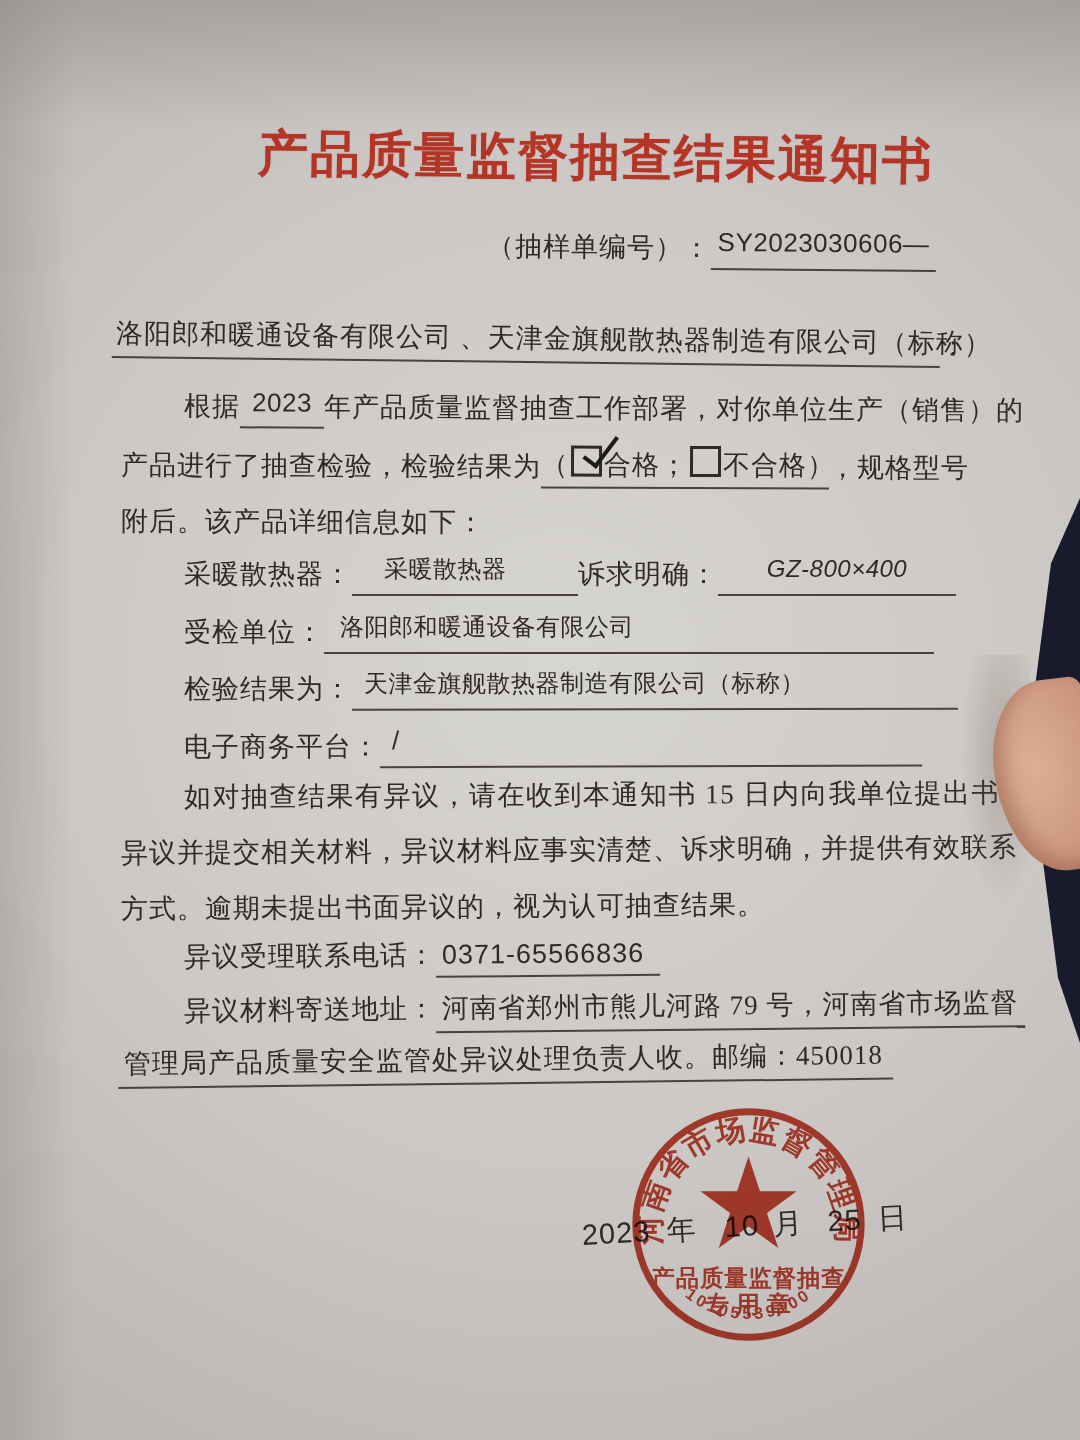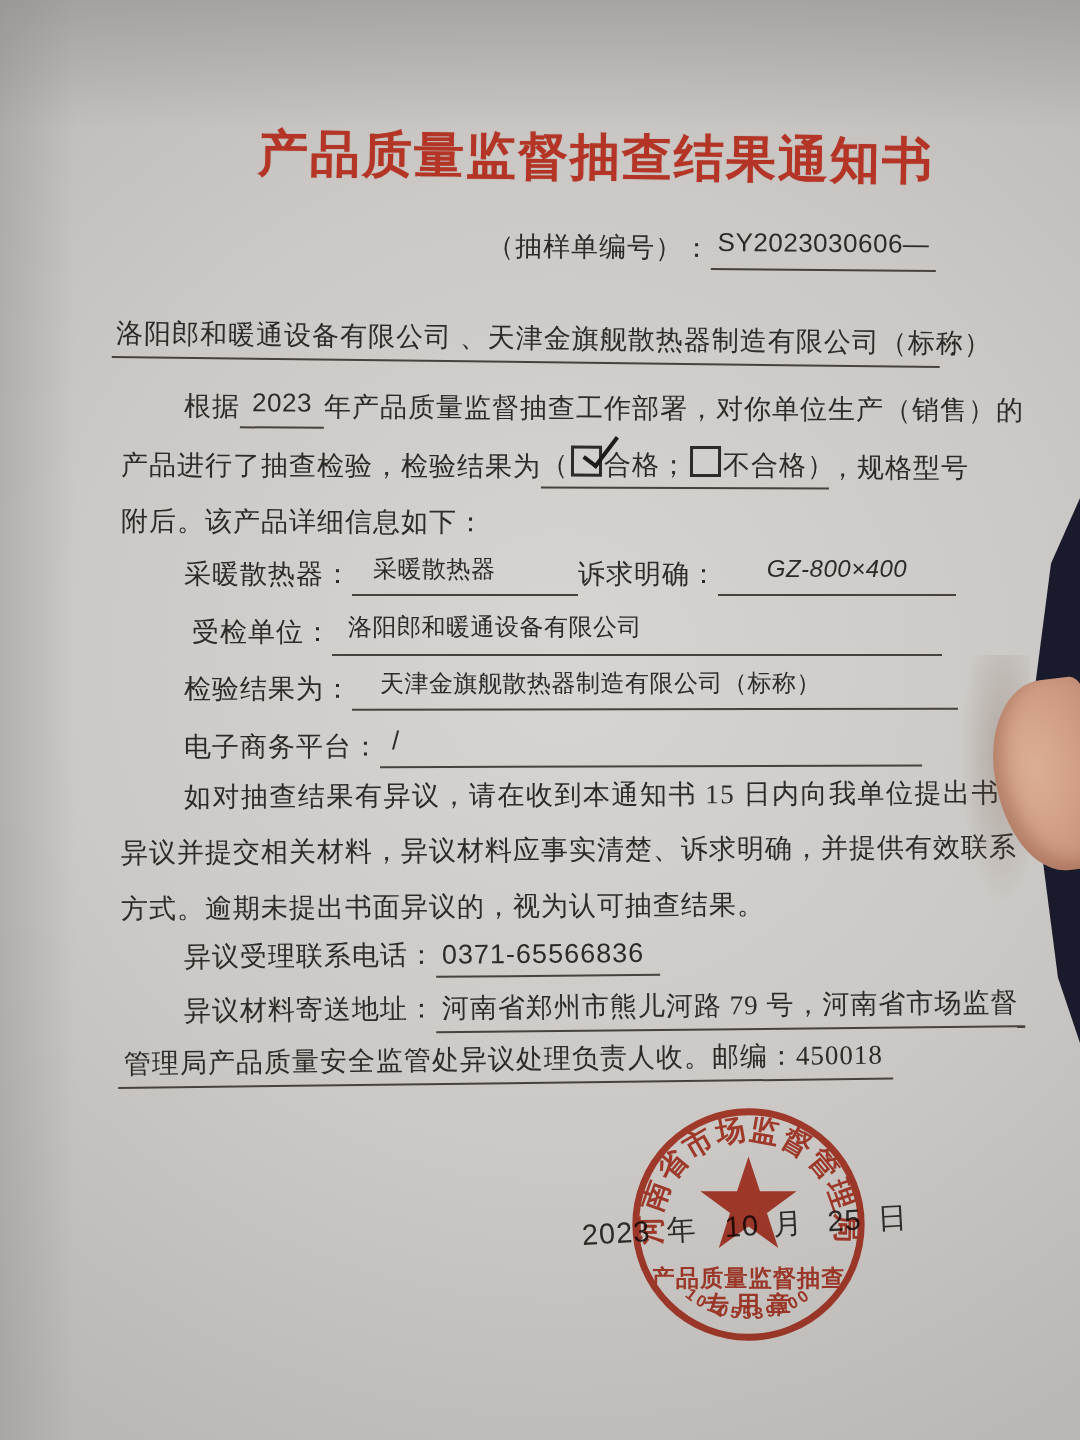--- a/index.html
+++ b/index.html
@@ -77,29 +77,29 @@
   <span>根据</span><span class="blank center" style="width:84px;"><span class="fill alnum" style="font-size:26px;top:-4px;">2023</span></span><span>年产品质量监督抽查工作部署，对你单位生产（销售）的</span>
 </div>
 
 <div class="line" style="left:121px;top:446px;transform:rotate(0.2deg);">
   <span>产品进行了抽查检验，检验结果为</span><span class="blank center" style="width:288px;"><span style="position:relative;top:-2px;"><span>（</span><span class="checkbox checked"></span><span>合格；</span><span class="checkbox"></span><span>不合格）</span></span></span><span>，规格型号</span>
 </div>
 
 <div class="line" style="left:121px;top:503px;transform:rotate(0.2deg);">附后。该产品详细信息如下：</div>
 
 <div class="line" style="left:184px;top:556px;">
-  <span>采暖散热器：</span><span class="blank" style="width:226px;"><span class="fill" style="margin-left:21px;">采暖散热器</span></span><span>诉求明确：</span><span class="blank center" style="width:238px;font-style:italic;"><span class="fill alnum">GZ-800×400</span></span>
+  <span>采暖散热器：</span><span class="blank" style="width:226px;"><span class="fill" style="margin-left:32px;">采暖散热器</span></span><span>诉求明确：</span><span class="blank center" style="width:238px;font-style:italic;"><span class="fill alnum">GZ-800×400</span></span>
 </div>
 
-<div class="line" style="left:192px;top:614px;font-family:Liberation Mono, monospace;">
+<div class="line" style="left:184px;top:614px;">
   <span>受检单位：</span><span class="blank" style="width:610px;"><span class="fill" style="margin-left:16px;">洛阳郎和暖通设备有限公司</span></span>
 </div>
 
 <div class="line" style="left:184px;top:671px;transform:rotate(-0.1deg);">
-  <span>检验结果为：</span><span class="blank" style="width:606px;"><span class="fill" style="margin-left:28px;">天津金旗舰散热器制造有限公司（标称）</span></span>
+  <span>检验结果为：</span><span class="blank" style="width:606px;"><span class="fill" style="margin-left:12px;">天津金旗舰散热器制造有限公司（标称）</span></span>
 </div>
 
 <div class="line" style="left:184px;top:729px;transform:rotate(-0.2deg);">
   <span>电子商务平台：</span><span class="blank" style="width:542px;"><span class="fill alnum" style="margin-left:12px;font-size:26px;">/</span></span>
 </div>
 
 <div class="line" style="left:184px;top:779px;transform:rotate(-0.3deg);letter-spacing:1.5px;">如对抽查结果有异议，请在收到本通知书 15 日内向我单位提出书面</div>
 <div class="line" style="left:121px;top:835px;transform:rotate(-0.4deg);">异议并提交相关材料，异议材料应事实清楚、诉求明确，并提供有效联系</div>
 <div class="line" style="left:121px;top:891px;transform:rotate(-0.4deg);">方式。逾期未提出书面异议的，视为认可抽查结果。</div>
 

